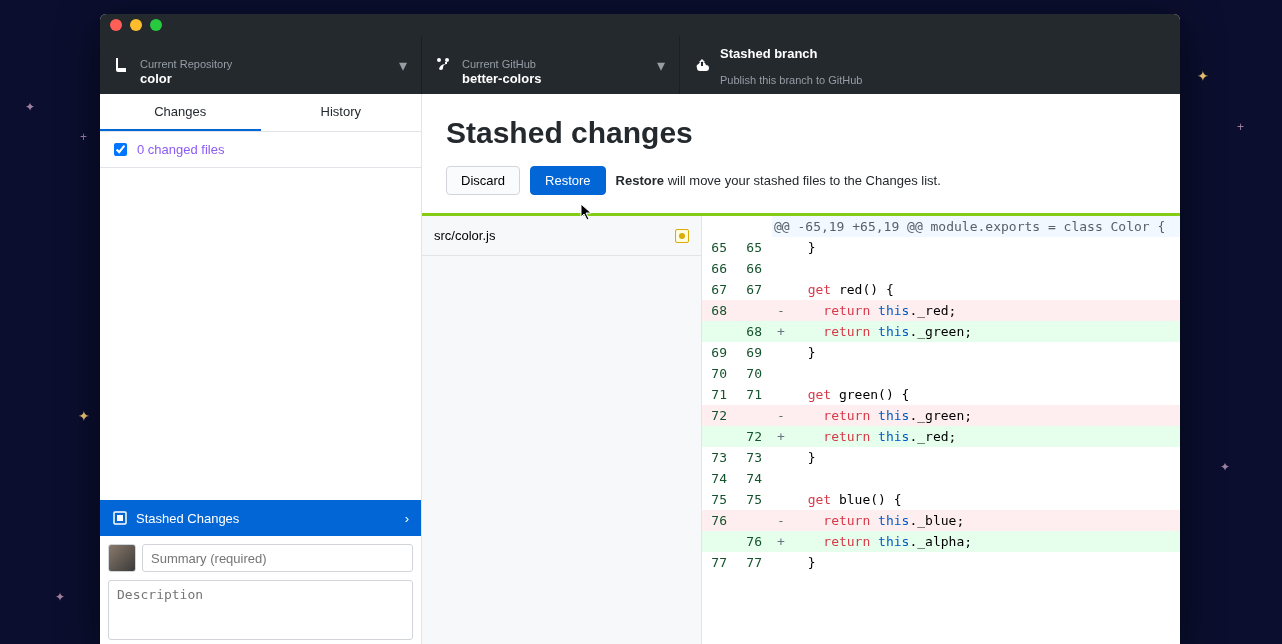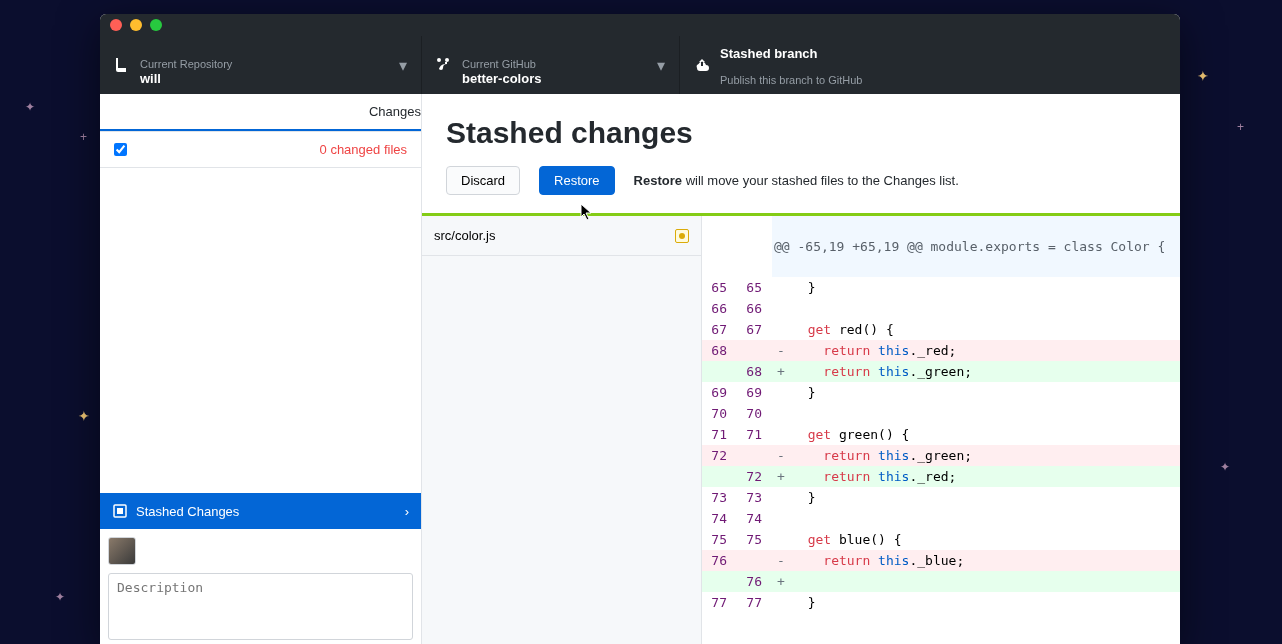--- a/index.html
+++ b/index.html
@@ -22,53 +22,53 @@
 .toolbar-icon { width: 16px; height: 16px; margin-right: 10px; flex-shrink: 0; }
 .toolbar-text { display: flex; flex-direction: column; }
 .toolbar-label { font-size: 11px; color: #959da5; margin-top: 13px; }
 .toolbar-value { font-size: 13px; font-weight: 600; color: #fff; margin-top: 1px; }
 .toolbar-chevron { position: absolute; right: 14px; color: #959da5; }
 
 .main { display: flex; height: calc(100% - 80px); }
 .sidebar { width: 322px; border-right: 1px solid #e1e4e8; display: flex; flex-direction: column; background: #fff; }
 .tabs { display: flex; border-bottom: 1px solid #e1e4e8; }
 .tab { flex: 1; text-align: center; padding: 10px 0; font-size: 13px; cursor: pointer; color: #24292e; }
-.tab.active { border-bottom: 2px solid #0366d6; font-weight: 500; text-align: right; }
+.tab.active { border-bottom: 2px solid #0366d6; font-weight: 500; }
 .changes-header { display: flex; align-items: center; padding: 10px 14px; border-bottom: 1px solid #e1e4e8; font-size: 13px; }
 .changes-header input[type=checkbox] { margin-right: 10px; }
-.changes-count { flex: 1; text-align: right; color: #ef4444; }
+.changes-count { flex: 1; text-align: left; color: #8b5cf6; }
 .changes-list { flex: 1; overflow: auto; }
 .stashed-bar { background: #0366d6; color: #fff; padding: 10px 12px; display: flex; align-items: center; font-size: 13px; cursor: pointer; }
 .stashed-bar .stash-icon { width: 16px; height: 16px; margin-right: 8px; }
 .stashed-bar .chev { margin-left: auto; }
 .commit-box { padding: 8px 0 0 0; }
 .commit-row { display: flex; padding: 0 8px 8px 8px; gap: 6px; }
 .avatar { width: 28px; height: 28px; border-radius: 3px; background: linear-gradient(135deg,#8a7a6a,#3a3a3a); border: 1px solid #d1d5da; }
 .summary-input { flex: 1; height: 28px; border: 1px solid #d1d5da; border-radius: 3px; padding: 0 8px; font-size: 13px; }
-.desc-input { width: calc(100% - 16px); margin: 0 8px; height: 67px; border: 1px solid #d1d5da; border-radius: 3px; padding: 6px 8px; font-size: 13px; resize: none; }
+.desc-input { width: calc(100% - 16px); margin: 0 8px; height: 60px; border: 1px solid #d1d5da; border-radius: 3px; padding: 6px 8px; font-size: 13px; resize: none; }
 
 .content { flex: 1; display: flex; flex-direction: column; overflow: hidden; }
 .content-header { padding: 22px 24px 8px 24px; }
 .content-title { font-size: 30px; font-weight: 600; color: #24292e; }
-.action-row { display: flex; align-items: center; gap: 19px; padding: 8px 27px 18px 24px; }
+.action-row { display: flex; align-items: center; gap: 10px; padding: 8px 27px 18px 24px; }
 .btn { padding: 6px 14px; font-size: 13px; border-radius: 4px; cursor: pointer; border: 1px solid #d1d5da; background: #fafbfc; }
 .btn-primary { background: #0366d6; color: #fff; border-color: #0366d6; }
 .hint-text { font-size: 13px; color: #24292e; }
 .hint-text strong { font-weight: 600; }
 
 .diff-area { flex: 1; display: flex; border-top: 3px solid #84cc16; overflow: hidden; }
 .file-list { width: 280px; border-right: 1px solid #e1e4e8; background: #f6f8fa; }
 .file-item { padding: 12px 12px; font-size: 13px; display: flex; align-items: center; background: #f6f8fa; border-bottom: 1px solid #e1e4e8; }
 .file-badge { width: 14px; height: 14px; margin-left: auto; border: 1px solid #dbab09; background: #fffbdd; border-radius: 2px; display:flex; align-items:center; justify-content:center; }
 .file-badge::after { content:''; width:6px; height:6px; background:#dbab09; border-radius:50%; }
 
 .diff-view { flex: 1; overflow: auto; font-family: "SFMono-Regular", Consolas, Menlo, monospace; font-size: 13px; line-height: 21px; }
-.diff-hunk-header { background: #f1f8ff; color: #586069; padding: 20px 10px; white-space: pre; }
+.diff-hunk-header { background: #f1f8ff; color: #586069; padding: 0 10px; white-space: pre; }
 .diff-row { display: flex; }
-.ln { width: 35px; text-align: right; padding-right: 10px; color: #701a75; user-select: none; background: #fff; }
+.ln { width: 35px; text-align: right; padding-right: 10px; color: #14532d; user-select: none; background: #fff; }
 .marker { width: 18px; text-align: center; color: #6a737d; }
 .code { flex: 1; white-space: pre; padding-left: 2px; }
 .row-blank .ln { background: #fff; }
 .row-del { background: #ffeef0; }
 .row-del .ln:first-child { background: #ffeef0; }
 .row-del .ln:nth-child(2) { background: #ffeef0; }
 .row-add { background: #e6ffed; }
 .row-add .ln:first-child { background: #e6ffed; }
 .row-add .ln:nth-child(2) { background: #e6ffed; }
 .tok-kw { color: #d73a49; }
@@ -95,21 +95,21 @@
     <div class="traffic-light tl-green"></div>
   </div>
 
   <div class="toolbar">
     <div class="toolbar-section ts-repo">
       <svg class="toolbar-icon" viewBox="0 0 16 16" fill="#fff">
           <path d="M2 1h10v14H4a2 2 0 01-2-2V1zm2 0v10h8V1H4zm0 12a0 0 0 000 0h8v2H4a0 0 0 000 0v-2z"></path>
         </svg>
       <div class="toolbar-text">
         <span class="toolbar-label">Current Repository</span>
-        <span class="toolbar-value">will</span>
+        <span class="toolbar-value">color</span>
       </div>
       <span class="toolbar-chevron">▾</span>
     </div>
     <div class="toolbar-section ts-branch">
       <svg class="toolbar-icon" viewBox="0 0 16 16" fill="#fff">
           <path d="M5 3a2 2 0 11-4 0 2 2 0 014 0zm8 0a2 2 0 11-4 0 2 2 0 014 0zM3 5v6a2 2 0 104 0 4 4 0 014-4V5h-2v2a6 6 0 00-6 6 0 0 0 000 0V5H3z"></path>
         </svg>
       <div class="toolbar-text">
         <span class="toolbar-label">Current GitHub</span>
         <span class="toolbar-value">better-colors</span>
@@ -124,37 +124,39 @@
         <span class="toolbar-value">Stashed branch</span>
         <span class="toolbar-label">Publish this branch to GitHub</span>
       </div>
     </div>
   </div>
 
   <div class="main">
     <div class="sidebar">
       <div class="tabs">
         <div class="tab active">Changes</div>
+        <div class="tab">History</div>
       </div>
       <div class="changes-header">
         <input type="checkbox" checked="" style="">
         <span class="changes-count">0 changed files</span>
       </div>
       <div class="changes-list"></div>
       <div class="stashed-bar">
         <svg class="stash-icon" viewBox="0 0 16 16" fill="#fff">
             <rect x="2" y="2" width="12" height="12" rx="1" fill="none" stroke="#fff" stroke-width="1.5"></rect>
             <rect x="5" y="5" width="6" height="6" fill="#fff"></rect>
           </svg>
         <span>Stashed Changes</span>
         <span class="chev">›</span>
       </div>
       <div class="commit-box">
         <div class="commit-row">
           <div class="avatar"></div>
+          <input class="summary-input" placeholder="Summary (required)" style="">
         </div>
         <textarea class="desc-input" placeholder="Description" style=""></textarea>
       </div>
     </div>
 
     <div class="content">
       <div class="content-header">
         <h1 class="content-title">Stashed changes</h1>
       </div>
       <div class="action-row">
@@ -258,20 +260,21 @@
             <div class="diff-row row-del">
               <div class="ln">76</div>
               <div class="ln"></div>
               <div class="marker">-</div>
               <div class="code">    <span class="tok-kw">return</span> <span class="tok-this">this</span>.<span class="tok-u">_blue</span>;</div>
             </div>
             <div class="diff-row row-add">
               <div class="ln"></div>
               <div class="ln">76</div>
               <div class="marker">+</div>
+              <div class="code">    <span class="tok-kw">return</span> <span class="tok-this">this</span>.<span class="tok-u">_alpha</span>;</div>
             </div>
             <div class="diff-row row-blank">
               <div class="ln">77</div>
               <div class="ln">77</div>
               <div class="marker"> </div>
               <div class="code">  }</div>
             </div>
           </div>
       </div>
     </div>

